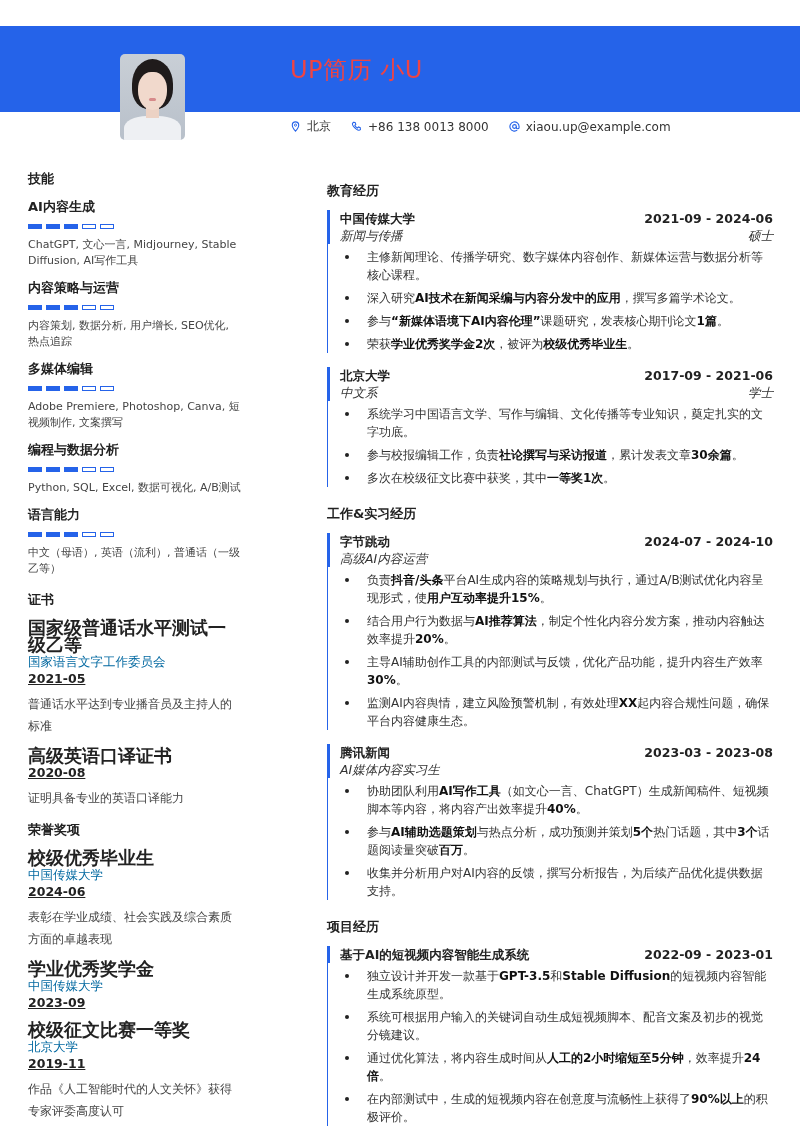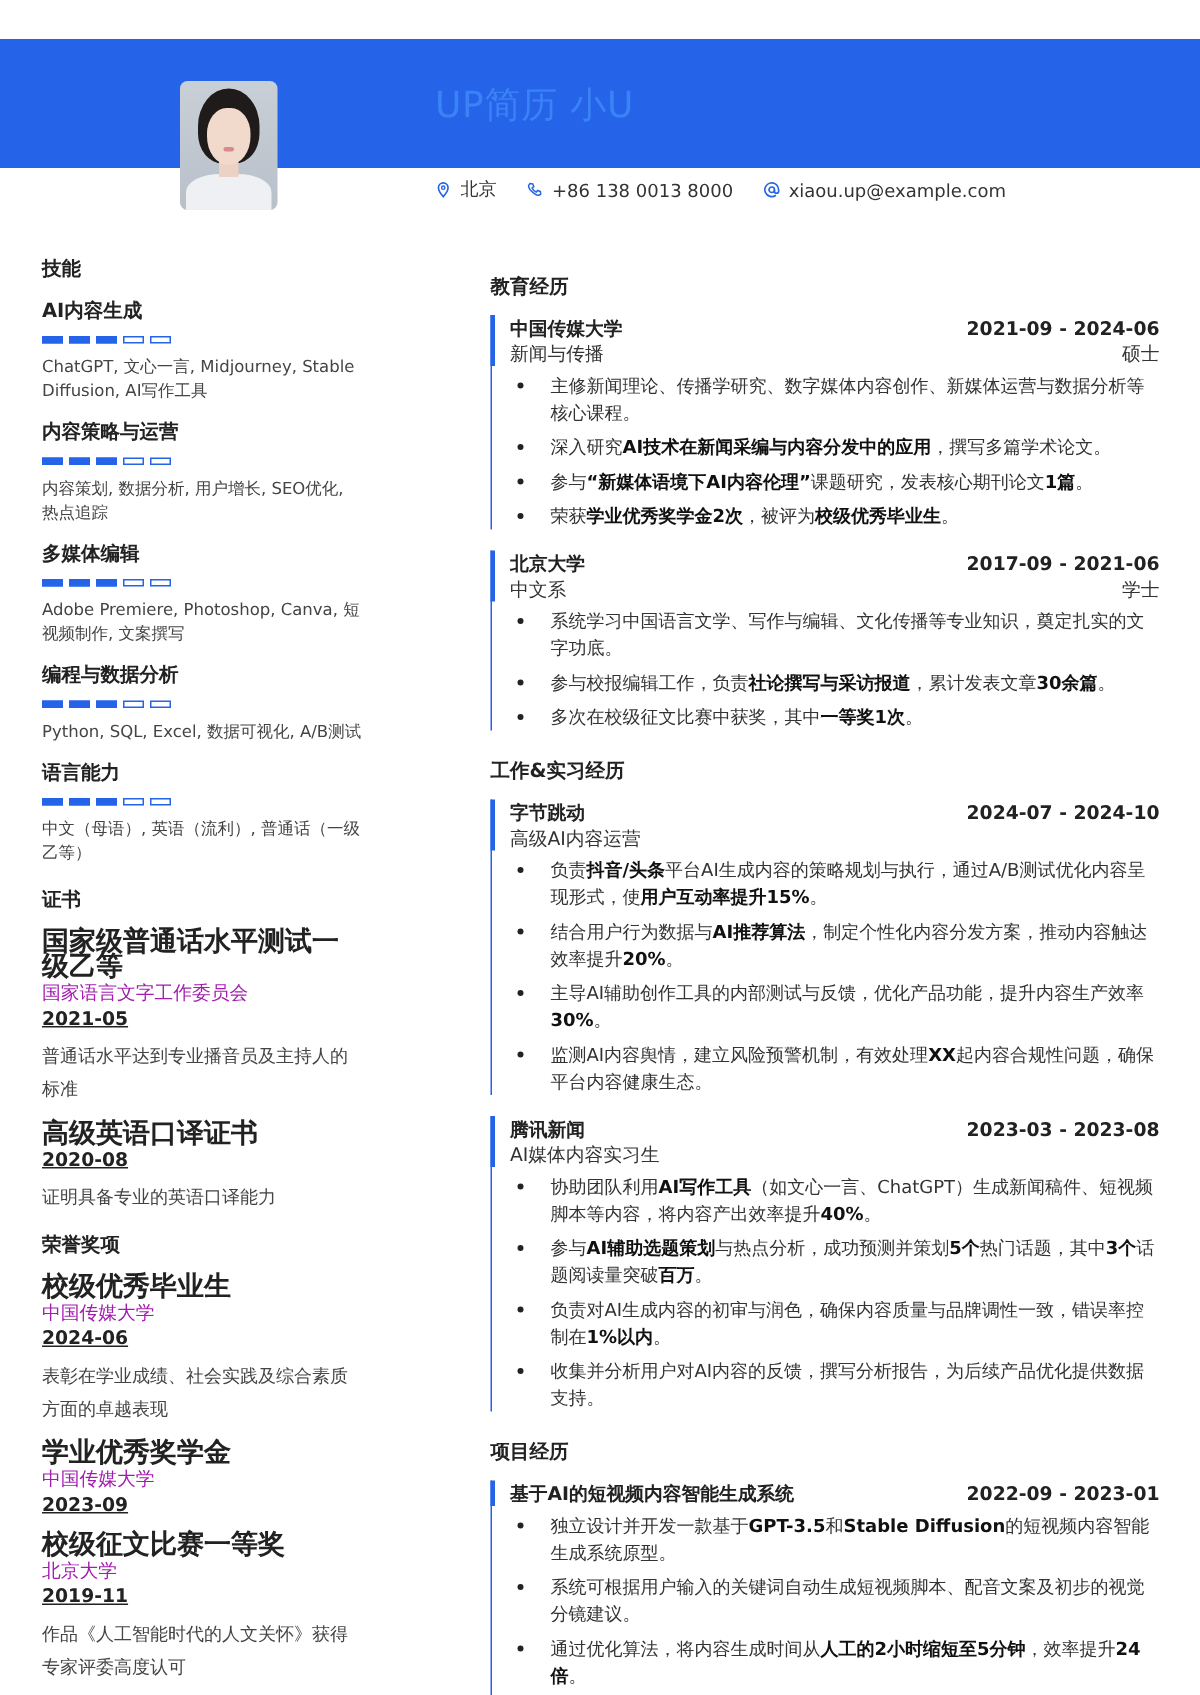--- a/index.html
+++ b/index.html
@@ -1,20 +1,20 @@
 <!DOCTYPE html>
 <html><head>
   <meta charset="utf-8">
   <style>
     * { box-sizing: border-box; margin: 0; padding: 0; }
     html, body { width: 800px; height: 1130px; overflow: hidden; background: #ffffff; }
     body { font-family: "DejaVu Sans", "Liberation Sans", sans-serif; color: #333; position: relative; }
 
     .banner { position: absolute; left: 0; top: 26px; width: 800px; height: 86px; background: #2563e9; }
-    .name { position: absolute; left: 290px; top: 54px; font-size: 24px; color: #3b82f6; font-weight: 500; letter-spacing: 0.5px; }
+    .name { position: absolute; left: 290px; top: 54px; font-size: 24px; color: #ef4444; font-weight: 500; letter-spacing: 0.5px; }
     .photo { position: absolute; left: 120px; top: 54px; width: 65px; height: 86px; border-radius: 5px; overflow: hidden;
       background: linear-gradient(180deg, #c9cfd6 0%, #b8c0ca 100%); }
     .photo .hair { position: absolute; left: 12px; top: 5px; width: 41px; height: 50px; border-radius: 50% 50% 40% 40%; background: #1f1b1b; }
     .photo .face { position: absolute; left: 18px; top: 18px; width: 29px; height: 38px; border-radius: 45% 45% 50% 50%; background: #f1d9cc; }
     .photo .neck { position: absolute; left: 26px; top: 52px; width: 13px; height: 12px; background: #ecd2c4; }
     .photo .body { position: absolute; left: 4px; top: 62px; width: 57px; height: 30px; border-radius: 40% 40% 0 0; background: #eef0f3; }
     .photo .lips { position: absolute; left: 29px; top: 44px; width: 7px; height: 3px; border-radius: 2px; background: #d78a8a; }
 
     .contacts { position: absolute; left: 290px; top: 118px; display: flex; gap: 20px; font-size: 12px; color: #333; }
     .contact { display: flex; align-items: center; gap: 6px; justify-content: flex-end; }
@@ -26,31 +26,31 @@
     .sec-title { font-size: 13px; font-weight: bold; color: #222; margin-bottom: 10px; }
     .skill { margin-bottom: 10px; }
     .skill-name { font-size: 13px; font-weight: bold; color: #222; margin-bottom: 8px; }
     .dots { display: flex; gap: 4px; margin-bottom: 8px; }
     .dot { width: 14px; height: 5px; border: 1px solid #2563e9; }
     .dot.on { background: #2563e9; }
     .skill-desc { font-size: 11px; line-height: 16px; color: #444; }
 
     .cert { margin-bottom: 10px; }
     .cert-name { font-size: 18px; font-weight: bold; color: #222; line-height: 17px; }
-    .cert-org { font-size: 12.5px; color: #a21caf; line-height: 17px; }
+    .cert-org { font-size: 12.5px; color: #0369a1; line-height: 17px; }
     .cert-date { font-size: 12.5px; font-weight: bold; color: #222; line-height: 17px; margin-bottom: 6px; text-decoration: underline; }
     .cert-desc { font-size: 12px; color: #444; line-height: 22px; }
 
     .entry { position: relative; padding-left: 13px; margin-bottom: 14px; }
     .entry::before { content: ""; position: absolute; left: 0; top: 0; bottom: 0; width: 1px; background: #2563e9; }
     .entry::after { content: ""; position: absolute; left: 0; top: 0; width: 3px; height: 34px; background: #2563e9; }
     .entry.single::after { height: 17px; }
     .row { display: flex; justify-content: space-between; font-size: 12.5px; line-height: 17px; }
     .row .b { font-weight: bold; color: #222; }
-    .row .n { color: #333; }
+    .row .n { color: #333; font-style: italic; }
     ul.bul { list-style: none; margin-top: 4px; }
     ul.bul li { position: relative; padding-left: 27px; font-size: 12px; line-height: 18px; color: #333; margin-bottom: 5px; }
     ul.bul li::before { content: ""; position: absolute; left: 5px; top: 7px; width: 4px; height: 4px; border-radius: 50%; background: #222; }
     ul.bul li b { font-weight: bold; color: #111; }
   </style>
 </head>
 <body>
 
 <div class="banner"></div>
 <div class="photo">
@@ -239,21 +239,20 @@
         <div class="row">
           <span class="b">腾讯新闻</span>
           <span class="b">2023-03 - 2023-08</span>
         </div>
         <div class="row">
           <span class="n">AI媒体内容实习生</span>
         </div>
         <ul class="bul">
           <li>协助团队利用<b>AI写作工具</b>（如文心一言、ChatGPT）生成新闻稿件、短视频脚本等内容，将内容产出效率提升<b>40%</b>。</li>
           <li>参与<b>AI辅助选题策划</b>与热点分析，成功预测并策划<b>5个</b>热门话题，其中<b>3个</b>话题阅读量突破<b>百万</b>。</li>
-          <li>负责对AI生成内容的初审与润色，确保内容质量与品牌调性一致，错误率控制在<b>1%以内</b>。</li>
           <li>收集并分析用户对AI内容的反馈，撰写分析报告，为后续产品优化提供数据支持。</li>
         </ul>
       </div>
     </div>
 
   <div class="sec-title" style="margin-top:18px">项目经历</div>
   <div id="proj-list">
       <div class="entry single">
         <div class="row">
           <span class="b">基于AI的短视频内容智能生成系统</span>

